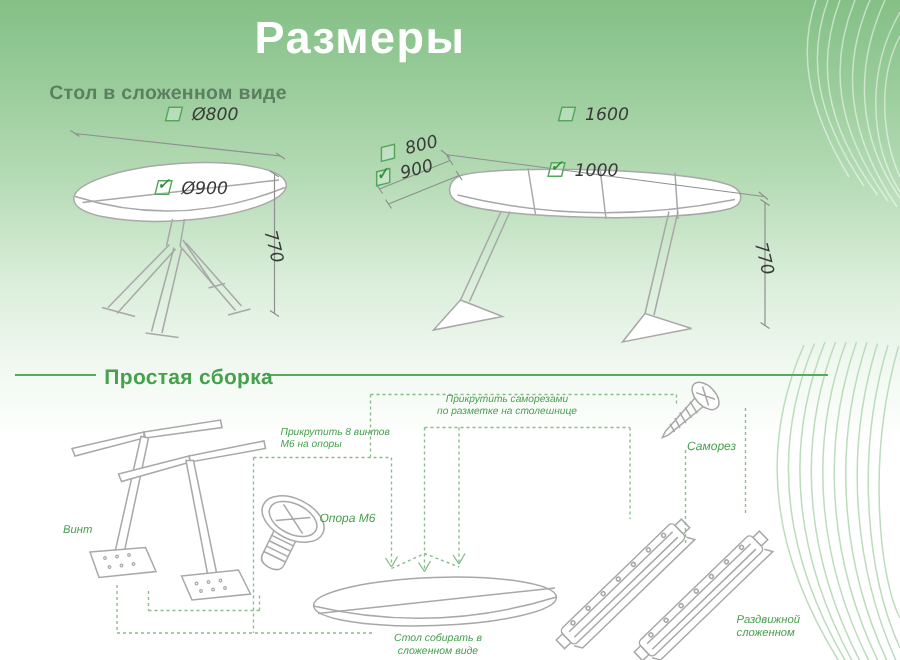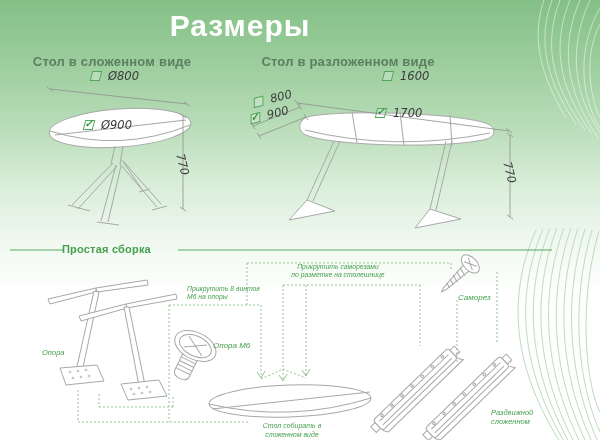--- a/index.html
+++ b/index.html
@@ -14,38 +14,38 @@
   .page-title{
     left:140px; top:9px; width:200px; text-align:center;
     font-size:30px; font-weight:bold; color:#ffffff; letter-spacing:1px;
   }
   .sec-title{
     font-size:13px; font-weight:bold; color:#5b7f60; letter-spacing:.2px; text-align:center;
   }
   .sec-title.folded{left:28px; top:54px; width:168px;}
   .sec-title.unfolded{left:258px; top:54px; width:180px;}
   .opts{display:flex; flex-direction:column; gap:2px;}
-  .opts.folded-opts{left:84px; top:69px;gap:36px;}
-  .opts.len-opts{left:376px; top:69px;gap:24px;}
+  .opts.folded-opts{left:104px; top:69px;gap:36px;}
+  .opts.len-opts{left:366px; top:69px;gap:24px;}
   .opts.depth-opts{left:248px; top:92px; transform:rotate(-14deg);}
   .opt{display:flex; align-items:center; gap:7px; height:13px;}
   .opt.shift{margin-left:7px;}
   .cb{
     display:inline-block; width:8px; height:8px; border:1.2px solid #53a75a;
     transform:skewX(-14deg); font-size:10px; font-weight:bold; color:#2f8f3a;
     line-height:6px; text-align:center; background:rgba(255,255,255,.25);
   }
   .dim-text{font-family:"DejaVu Sans", sans-serif; font-style:italic; color:#3a3a3a;}
   .opt-label{font-size:11.5px;}
   .dim-770{font-size:11.5px; transform-origin:left top; transform:rotate(76deg);}
   .d770-left{left:187px; top:152px;}
   .d770-right{left:514px; top:160px;}
   .asm-title{
-    left:62px; top:243px; width:120px; text-align:left;
-    font-size:11px; font-weight:bold; color:#47a04e; letter-spacing:.2px;
+    left:62px; top:243px; width:120px; text-align:right;
+    font-size:14px; font-weight:bold; color:#47a04e; letter-spacing:.2px;
   }
   .green-label{color:#47a04e; line-height:8.5px;font-style:italic;}
   .lbl-support{left:42px; top:349px; font-size:7.5px;}
   .lbl-bolt{left:213px; top:342px; font-size:8px;}
   .lbl-bolt-instr{left:187px; top:285px; font-size:6.8px; line-height:8px;}
   .lbl-screw-instr{left:276px; top:263px; width:124px; text-align:center; font-size:6.8px; line-height:8px;}
   .lbl-screw{left:458px; top:294px; font-size:8px;}
   .lbl-mech{left:491px; top:408px; font-size:7.5px; line-height:9px;}
   .lbl-note{left:250px; top:422px; width:84px; text-align:center; font-size:7px; line-height:8.5px;}
 </style>
@@ -224,45 +224,44 @@
       <span class="cb"></span>
       <span class="dim-text opt-label">Ø800</span>
     </div>
     <div class="opt">
       <span class="cb">✓</span>
       <span class="dim-text opt-label">Ø900</span>
     </div>
   </div>
   <div class="abs dim-text dim-770 d770-left">770</div>
 
-  <div class="abs sec-title unfolded">Стол в разложенном виде</div>
   <div class="abs opts len-opts">
     <div class="opt shift">
       <span class="cb"></span>
       <span class="dim-text opt-label">1600</span>
     </div>
     <div class="opt">
       <span class="cb">✓</span>
-      <span class="dim-text opt-label">1700</span>
+      <span class="dim-text opt-label">1000</span>
     </div>
   </div>
   <div class="abs opts depth-opts">
     <div class="opt shift">
       <span class="cb"></span>
       <span class="dim-text opt-label">800</span>
     </div>
     <div class="opt">
       <span class="cb">✓</span>
       <span class="dim-text opt-label">900</span>
     </div>
   </div>
   <div class="abs dim-text dim-770 d770-right">770</div>
 
   <div class="abs asm-title">Простая сборка</div>
-  <div class="abs green-label lbl-support">Опора</div>
+  <div class="abs green-label lbl-support">Винт</div>
   <div class="abs green-label lbl-bolt">Опора М6</div>
   <div class="abs green-label lbl-bolt-instr">
     <div>Прикрутить 8 винтов</div>
     <div>М6 на опоры</div>
   </div>
   <div class="abs green-label lbl-screw-instr">
     <div>Прикрутить саморезами</div>
     <div>по разметке на столешнице</div>
   </div>
   <div class="abs green-label lbl-screw">Саморез</div>

